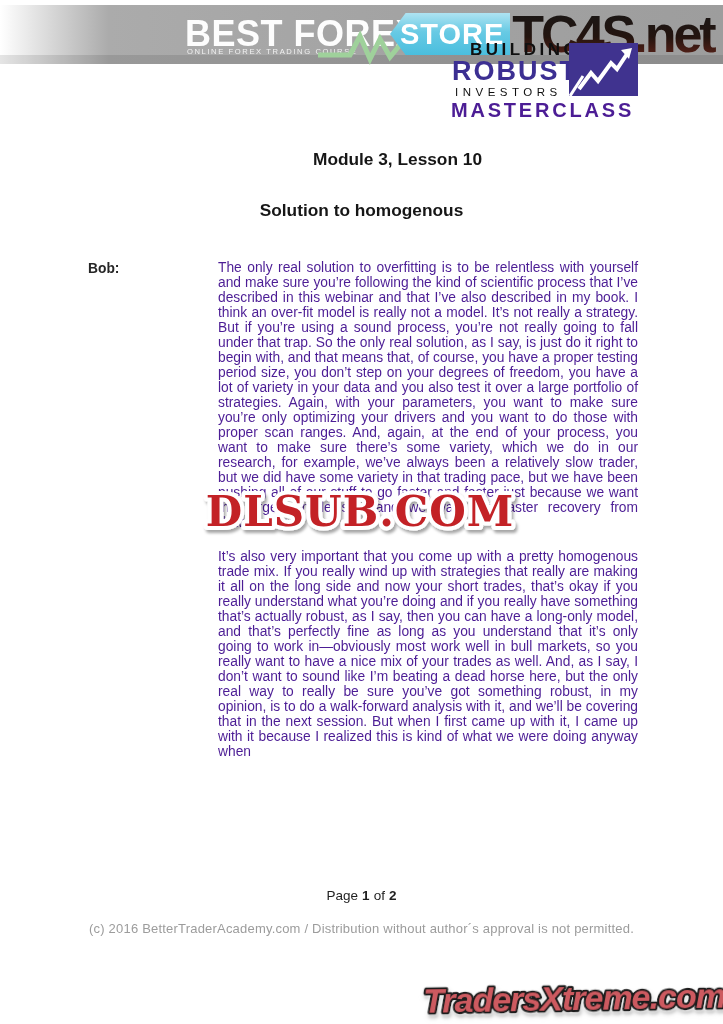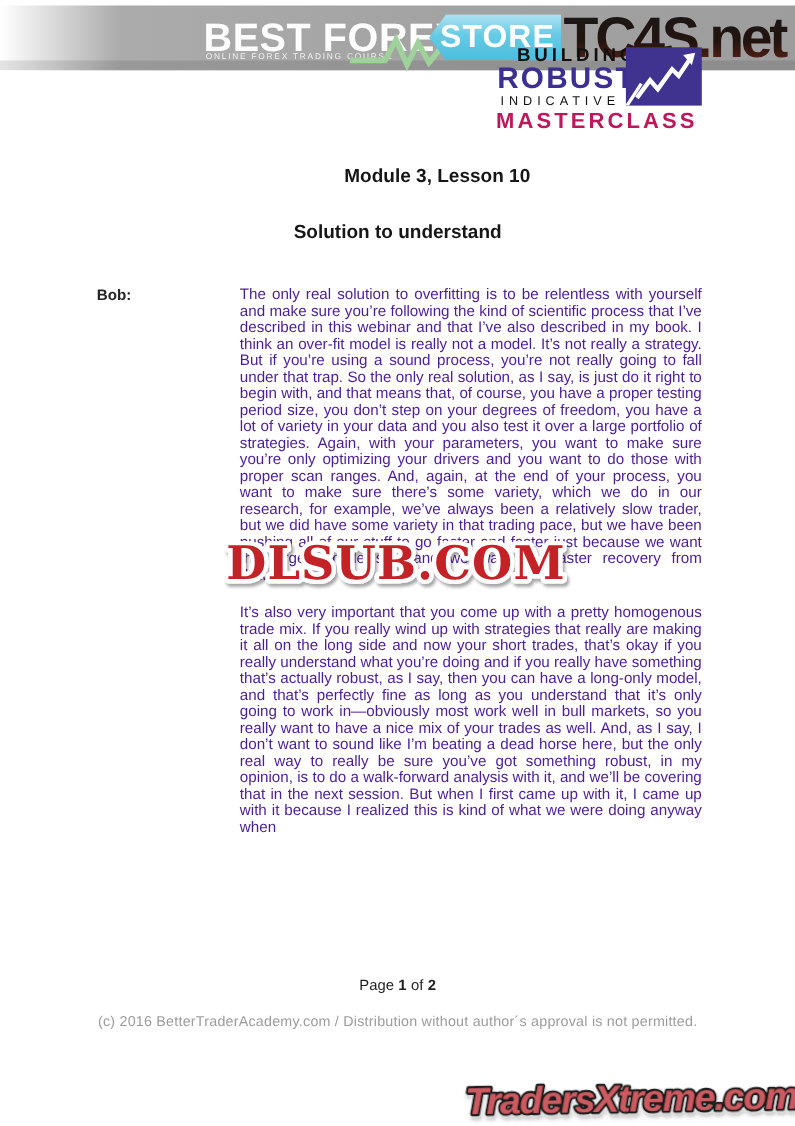--- a/index.html
+++ b/index.html
@@ -30,21 +30,21 @@
   }
   .store-tag span{
     font-size:29px;font-weight:700;color:#ffffff;letter-spacing:1px;padding-left:10px;
   }
   .tc4s{position:absolute;left:504px;top:2px;width:219px;height:62px;}
   
   .mc-logo{position:absolute;left:450px;top:40px;width:200px;height:78px;}
   .mc1{position:absolute;left:20px;top:0;font-size:17px;font-weight:700;color:#101010;letter-spacing:3.5px;white-space:nowrap;}
   .mc2{position:absolute;left:2px;top:16px;font-size:27px;font-weight:700;color:#3c2f92;letter-spacing:2px;white-space:nowrap;}
   .mc3{position:absolute;left:5px;top:46px;font-size:11.5px;font-weight:500;color:#101010;letter-spacing:4.5px;white-space:nowrap;}
-  .mc4{position:absolute;left:1px;top:59px;font-size:20px;font-weight:700;color:#be185d;letter-spacing:2.8px;white-space:nowrap;}
+  .mc4{position:absolute;left:1px;top:59px;font-size:20px;font-weight:700;color:#4c1d95;letter-spacing:2.8px;white-space:nowrap;}
   .mc-square{position:absolute;left:119px;top:3px;width:69px;height:53px;background:#40338f;}
   .mc-square svg{position:absolute;left:0;top:0;}
   
   .title,.subtitle{
     position:absolute;left:0;width:723px;text-align:center;
     font-size:17.3px;font-weight:700;color:#161616;
   }
   .title{top:149px;margin-left:36px;}
   .subtitle{top:200px;}
   
@@ -94,33 +94,33 @@
         <stop offset="0.55" stop-color="#23140f"></stop>
         <stop offset="1" stop-color="#6b261b"></stop>
       </linearGradient>
     </defs>
     <text x="109" y="50" text-anchor="middle" font-size="52" font-weight="700" font-family="Liberation Sans, sans-serif" letter-spacing="-3" fill="url(#tcg)">TC4S.net</text>
   </svg>
 
   <div class="mc-logo">
     <div class="mc1">BUILDING</div>
     <div class="mc2">ROBUST</div>
-    <div class="mc3">INDICATIVE</div>
+    <div class="mc3">INVESTORS</div>
     <div class="mc4">MASTERCLASS</div>
     <div class="mc-square">
       <svg width="69" height="53" viewBox="0 0 69 53">
         <line x1="1" y1="53" x2="14" y2="33" stroke="#ffffff" stroke-width="3"></line>
         <polyline points="10,46 22,30 29,38 42,20 48,26 58,11" fill="none" stroke="#ffffff" stroke-width="4"></polyline>
         <polygon points="52,7 63,5 60,16" fill="#ffffff"></polygon>
       </svg>
     </div>
   </div>
 
   <div class="title">Module 3, Lesson 10</div>
-  <div class="subtitle">Solution to understand</div>
+  <div class="subtitle">Solution to homogenous</div>
 
   <div class="transcript">
     <div class="speaker">Bob:</div>
     <div class="paras">
       <p class="para">The only real solution to overfitting is to be relentless with yourself and make sure you’re following the kind of scientific process that I’ve described in this webinar and that I’ve also described in my book. I think an over-fit model is really not a model. It’s not really a strategy. But if you’re using a sound process, you’re not really going to fall under that trap. So the only real solution, as I say, is just do it right to begin with, and that means that, of course, you have a proper testing period size, you don’t step on your degrees of freedom, you have a lot of variety in your data and you also test it over a large portfolio of strategies. Again, with your parameters, you want to make sure you’re only optimizing your drivers and you want to do those with proper scan ranges. And, again, at the end of your process, you want to make sure there’s some variety, which we do in our research, for example, we’ve always been a relatively slow trader, but we did have some variety in that trading pace, but we have been pushing all of our stuff to go faster and faster just because we want the large sample size and we want the faster recovery from drawdowns.</p>
       <p class="para">It’s also very important that you come up with a pretty homogenous trade mix. If you really wind up with strategies that really are making it all on the long side and now your short trades, that’s okay if you really understand what you’re doing and if you really have something that’s actually robust, as I say, then you can have a long-only model, and that’s perfectly fine as long as you understand that it’s only going to work in—obviously most work well in bull markets, so you really want to have a nice mix of your trades as well. And, as I say, I don’t want to sound like I’m beating a dead horse here, but the only real way to really be sure you’ve got something robust, in my opinion, is to do a walk-forward analysis with it, and we’ll be covering that in the next session. But when I first came up with it, I came up with it because I realized this is kind of what we were doing anyway when</p>
     </div>
   </div>
 
   <svg class="dlsub" viewBox="0 0 305 64">

